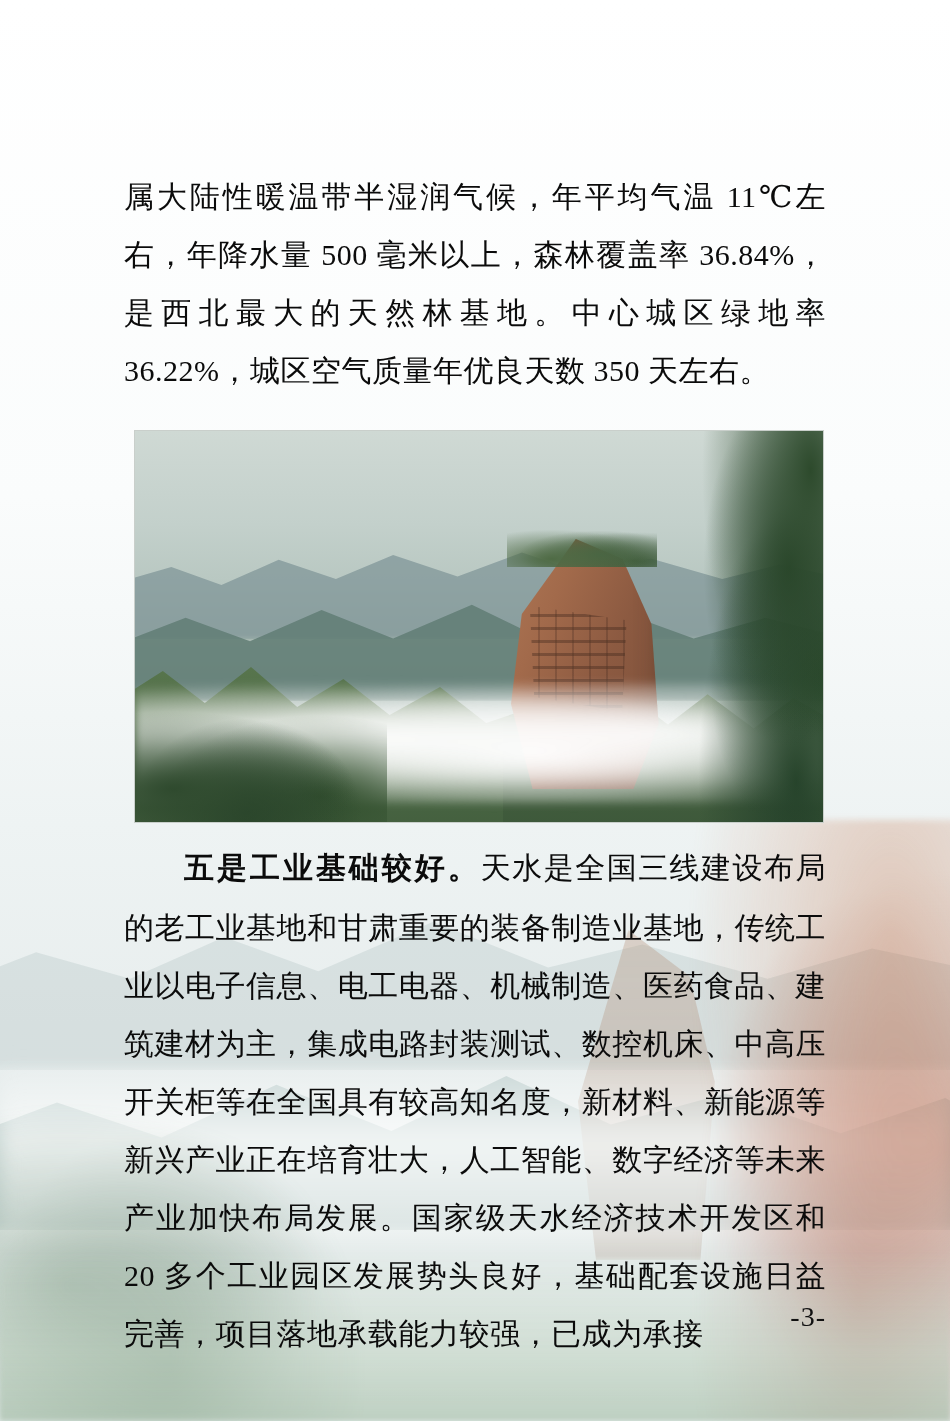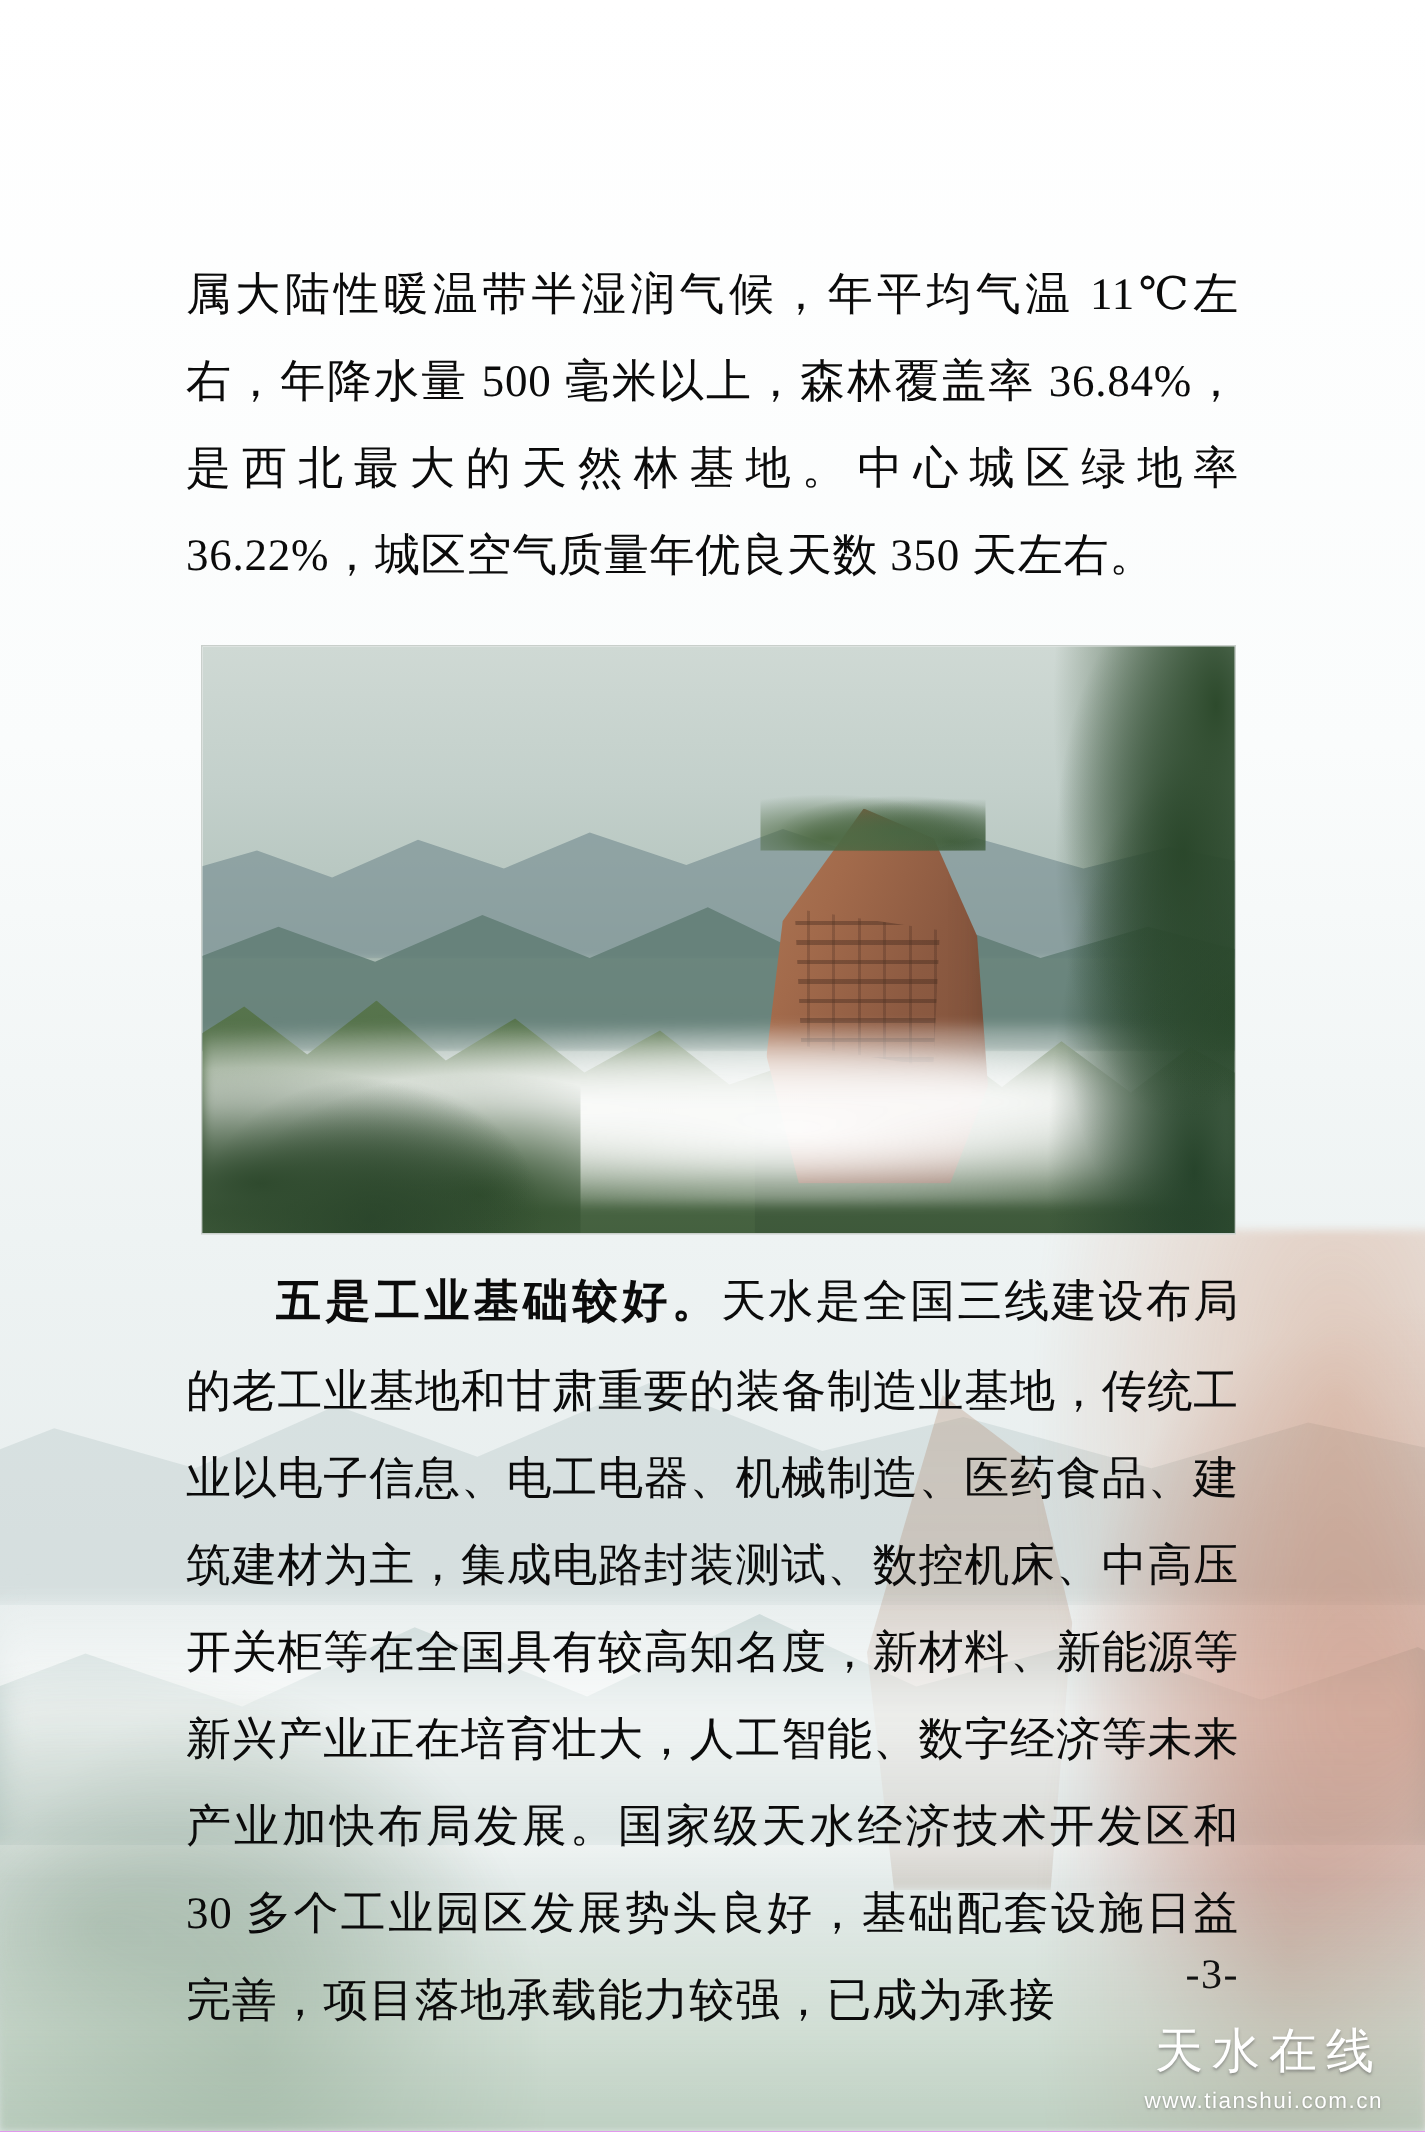--- a/index.html
+++ b/index.html
@@ -13,21 +13,21 @@
     background: #ffffff;
     overflow: hidden;
   }
 
   
   .page {
     position: relative;
     width: 950px;
     height: 1421px;
     overflow: hidden;
-    background: #d946ef;
+    background: #737373;
   }
 
   
   .watermark {
     position: absolute;
     inset: 0;
     z-index: 0;
     pointer-events: none;
   }
   .wm-sky {
@@ -270,24 +270,20 @@
       <div class="ph-hills-left"></div>
       <div class="ph-hills-right"></div>
       <div class="ph-cliff"></div>
       <div class="ph-cliff-grottoes"></div>
       <div class="ph-cliff-top-trees"></div>
       <div class="ph-valley-mist"></div>
       <div class="ph-fore-trees-left"></div>
       <div class="ph-fore-trees-right"></div>
     </div>
 
-    <p class="para indent"><span class="bold-lead">五是工业基础较好。</span><span>天水是全国三线建设布局的老工业基地和甘肃重要的装备制造业基地，传统工业以电子信息、电工电器、机械制造、医药食品、建筑建材为主，集成电路封装测试、数控机床、中高压开关柜等在全国具有较高知名度，新材料、新能源等新兴产业正在培育壮大，人工智能、数字经济等未来产业加快布局发展。国家级天水经济技术开发区和 30 多个工业园区发展势头良好，基础配套设施日益完善，项目落地承载能力较强，已成为承接</span></p>
+    <p class="para indent"><span class="bold-lead">五是工业基础较好。</span><span>天水是全国三线建设布局的老工业基地和甘肃重要的装备制造业基地，传统工业以电子信息、电工电器、机械制造、医药食品、建筑建材为主，集成电路封装测试、数控机床、中高压开关柜等在全国具有较高知名度，新材料、新能源等新兴产业正在培育壮大，人工智能、数字经济等未来产业加快布局发展。国家级天水经济技术开发区和 20 多个工业园区发展势头良好，基础配套设施日益完善，项目落地承载能力较强，已成为承接</span></p>
 
   </div>
 
   <div class="page-number">-3-</div>
 
-  <div class="site-mark">
-    <div class="cn">天水在线</div>
-    <div class="url">www.tianshui.com.cn</div>
-  </div>
 
 </div>
 
 </body></html>

